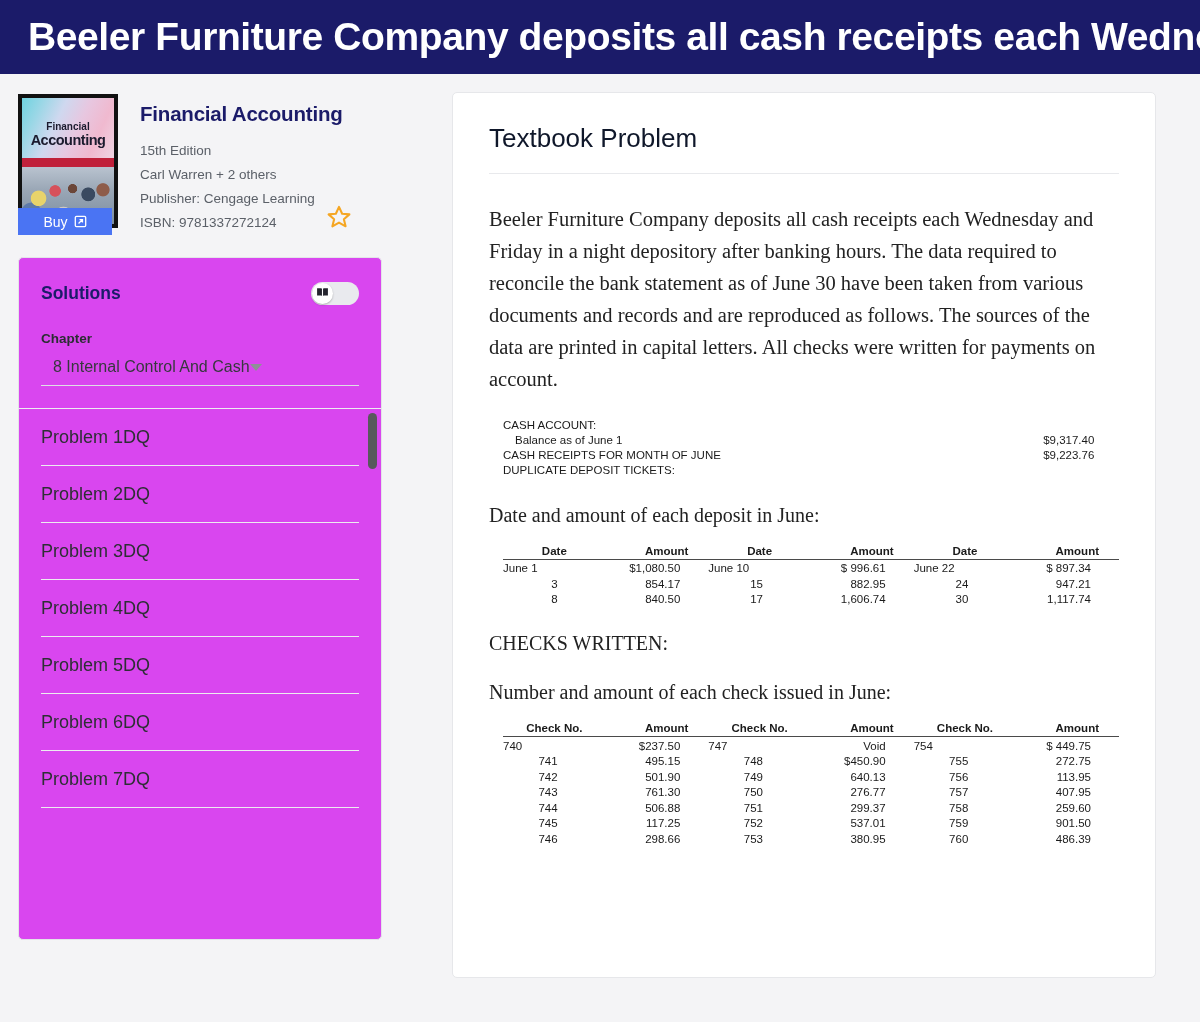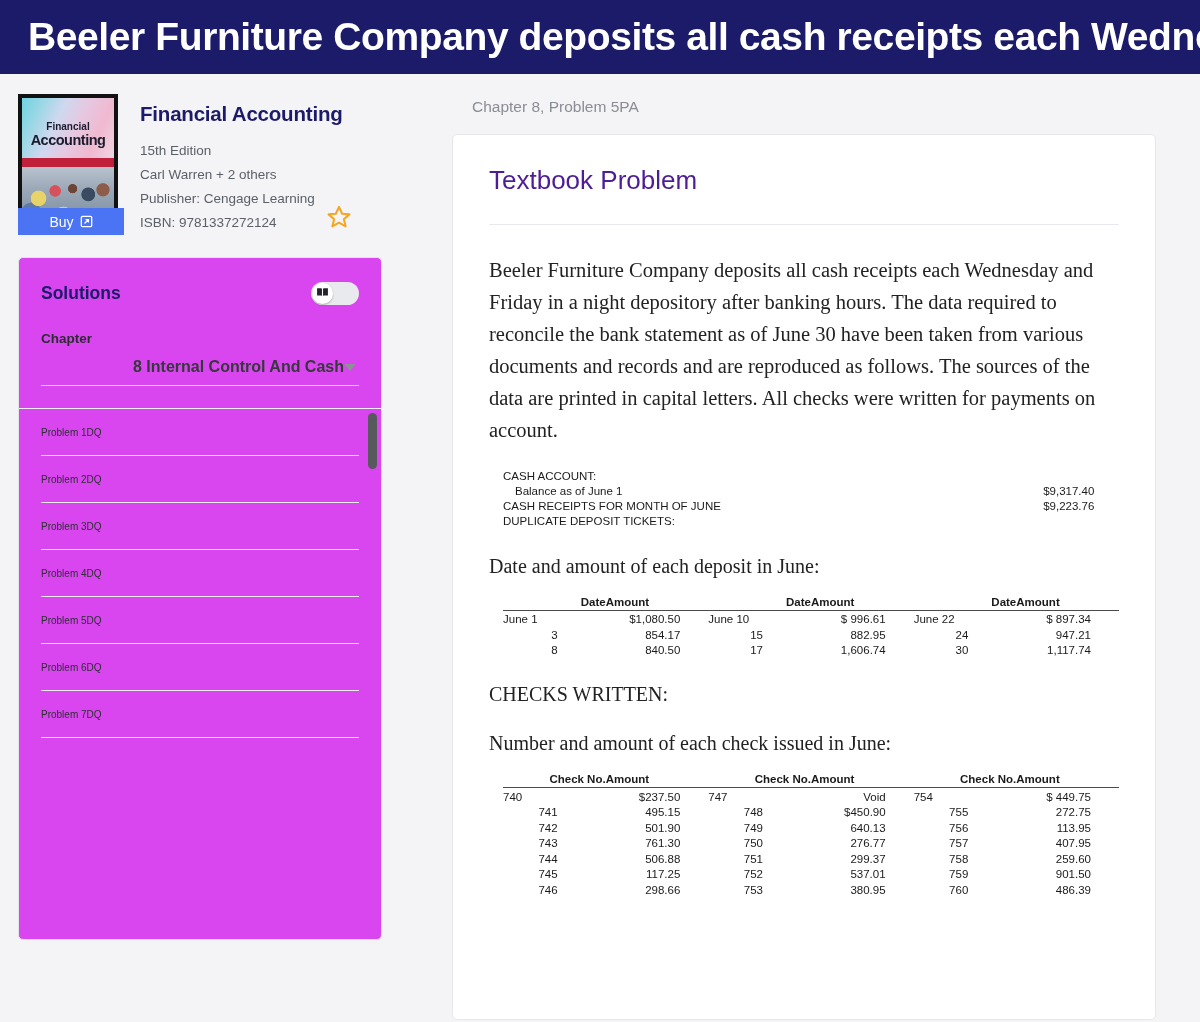--- a/index.html
+++ b/index.html
@@ -89,21 +89,21 @@
       radial-gradient(circle at 72% 48%, #3a4a60 0 9%, transparent 10%),
       radial-gradient(circle at 88% 40%, #8e5c4a 0 7%, transparent 8%),
       radial-gradient(circle at 10% 80%, #5d79a8 0 10%, transparent 11%),
       radial-gradient(circle at 45% 85%, #cfc9c2 0 12%, transparent 13%),
       linear-gradient(180deg, #b9c3cf 0%, #9aa7b6 40%, #7c8ea1 100%);
   }
 
   .buy-btn {
     position: absolute;
     left: 0; top: 114px;
-    width: 106px; height: 27px;
+    width: 94px; height: 27px;
     background: #4a74f3;
     color: #fff;
     font-size: 14px;
     display: flex; align-items: center; justify-content: center; gap: 6px;
     border: none; cursor: pointer;
     font-family: "Liberation Sans", sans-serif;
   }
   .ext-icon { width: 13px; height: 13px; display: inline-block; }
 
   .book-meta { padding-top: 8px; flex: 1; position: relative; }
@@ -158,39 +158,38 @@
     background: #ffffff;
     box-shadow: 0 1px 2px rgba(0,0,0,.25);
     display: flex; align-items: center; justify-content: center;
   }
 
   .field { padding: 0 22px; margin-bottom: 22px; }
   .field-label {
     font-size: 13.5px; color: #2b2d33; font-weight: bold; margin-bottom: 12px;
   }
   .select-row {
-    display: flex; align-items: center; justify-content: flex-end;
+    display: flex; align-items: center; justify-content: flex-start;
     border-bottom: 1px solid #dfe0e4;
     padding: 0 3px 9px 12px;
     cursor: pointer;
-    font-weight: bold;
   }
   .select-value { font-size: 16px; color: #36383d; }
   .caret { width: 0; height: 0; border-left: 6px solid transparent;
            border-right: 6px solid transparent; border-top: 7px solid #8d9096; }
 
   .sol-list {
     position: relative;
     flex: 1;
     border-top: 1px solid #ecedf0;
     overflow: hidden;
     padding: 0 22px;
   }
   .list-item {
-    font-size: 10px;
+    font-size: 18px;
     color: #2d2f34;
     padding: 18px 0 17px 0;
     border-bottom: 1px solid #ececef;
     cursor: pointer;
   }
   .list-scrollbar {
     position: absolute; right: 4px; top: 4px;
     width: 9px; height: 56px; border-radius: 5px;
     background: #58595c;
     cursor: pointer;
@@ -209,23 +208,23 @@
   }
   .content-card {
     background: #ffffff;
     border: 1px solid #e6e7ea;
     border-radius: 5px;
     padding: 30px 36px 20px 36px;
     height: 886px;
     overflow: hidden;
   }
   .card-title {
-    color: #4c1d95;
+    color: #0f172a;
     font-size: 26px;
-    margin-bottom: 28px;
+    margin-bottom: 19px;
     font-weight: normal;
   }
   .card-rule { height: 1px; background: #e8e9ec; margin-bottom: 30px; }
 
   .prose {
     font-family: "Liberation Serif", serif;
     font-size: 20.5px;
     line-height: 1.56;
     color: #222;
   }
@@ -250,26 +249,26 @@
   .cash-table td.indent { padding-left: 12px; }
 
   .grid-table {
     width: 100%;
     border-collapse: collapse;
     font-size: 11.5px;
     table-layout: fixed;
   }
   .grid-table th {
     font-weight: bold;
-    text-align: right;
+    text-align: center;
     padding: 0 0 2px 0;
     border-bottom: 1.2px solid #4a4a4a;
     white-space: nowrap;
   }
-  .grid-table th.amt { text-align: left; padding-right: 20px; }
+  .grid-table th.amt { text-align: right; padding-right: 20px; }
   .grid-table td { padding: 2.5px 0 1px 0; white-space: nowrap; }
   .grid-table td.amt { text-align: right; padding-right: 28px; }
   .grid-table td.num-right { text-align: right; padding-right: 48px; }
   .grid-table td.num-left { text-align: left; }
 </style>
 </head>
 <body>
 
 <div class="banner">
   <div class="banner-title">Beeler Furniture Company deposits all cash receipts each Wednesday and</div>
@@ -351,21 +350,20 @@
             <div class="list-item">Problem 5DQ</div>
             <div class="list-item">Problem 6DQ</div>
             <div class="list-item">Problem 7DQ</div>
           </div>
         <div class="list-scrollbar"></div>
       </div>
     </div>
   </div>
 
   <div class="right-col">
-    <div class="breadcrumb">Chapter 8, Problem 5PA</div>
 
     <div class="content-card">
       <div class="card-title">Textbook Problem</div>
       <div class="card-rule"></div>
 
       <div class="prose">
         <p>Beeler Furniture Company deposits all cash receipts each Wednesday and Friday in a night depository after banking hours. The data required to reconcile the bank statement as of June 30 have been taken from various documents and records and are reproduced as follows. The sources of the data are printed in capital letters. All checks were written for payments on account.</p>
       </div>
 
       <div class="fig">

